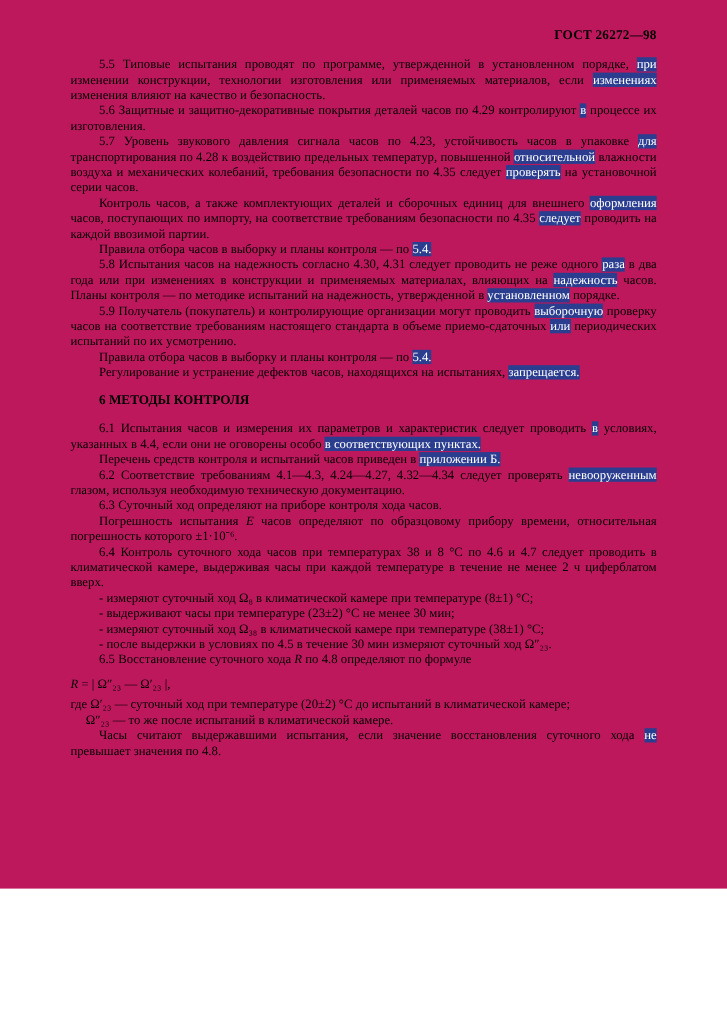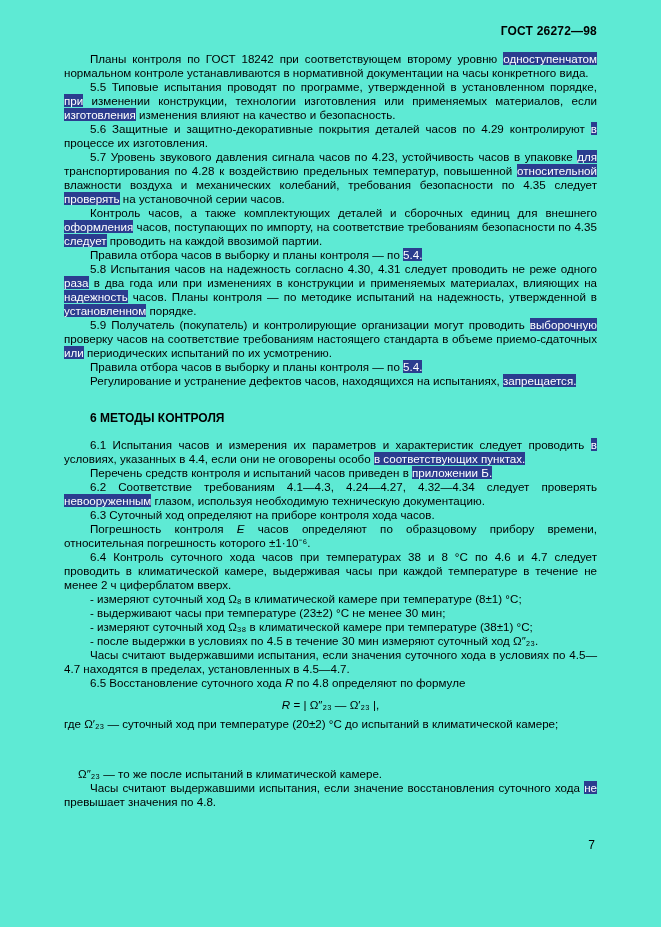--- a/index.html
+++ b/index.html
@@ -3,23 +3,23 @@
 <meta charset="utf-8">
 <style>
   html, body {
     margin: 0;
     padding: 0;
     background: #ffffff;
   }
   .page {
     position: relative;
     width: 661px;
-    height: 927px;
-    background: #5eead4;
-    font-family: Liberation Sans, sans-serif;
+    height: 808px;
+    background: #be185d;
+    font-family: Liberation Serif, serif;
     color: #000000;
     overflow: hidden;
   }
   .doc-header {
     position: absolute;
     top: 24px;
     right: 64px;
     font-size: 12px;
     font-weight: bold;
     letter-spacing: 0.2px;
@@ -28,28 +28,28 @@
     position: absolute;
     left: 64px;
     top: 52px;
     width: 533px;
     font-size: 11.6px;
     line-height: 14px;
     text-align: justify;
   }
   .para { text-indent: 26px; }
   .para.noindent { text-indent: 0; }
-  .para.hang { text-indent: 14px; margin-top: 36px; }
+  .para.hang { text-indent: 14px; }
   .para.heading {
     font-weight: bold;
     font-size: 12px;
-    margin: 23px 0 13px 0;
+    margin: 10px 0 13px 0;
   }
   .para.formula {
-    text-align: center;
+    text-align: left;
     text-indent: 0;
     margin: 8px 0 5px 0;
   }
   .it { font-style: italic; }
   .hl {
     background: var(--hl, #2b3d8f);
     color: #ffffff;
   }
   .page-number {
     position: absolute;
@@ -58,42 +58,40 @@
     font-size: 12px;
   }
 </style>
 </head>
 <body>
 
 <div class="page">
   <div class="doc-header">ГОСТ 26272—98</div>
 
   <div class="content">
-      <div class="para"><span>Планы контроля по ГОСТ 18242 при соответствующем второму уровню </span><span class="hl">одноступенчатом</span><span> нормальном контроле устанавливаются в нормативной документации на часы конкретного вида.</span></div>
-      <div class="para"><span>5.5 Типовые испытания проводят по программе, утвержденной в установленном порядке, </span><span class="hl">при</span><span> изменении конструкции, технологии изготовления или применяемых материалов, если </span><span class="hl">изготовления</span><span> изменения влияют на качество и безопасность.</span></div>
+      <div class="para"><span>5.5 Типовые испытания проводят по программе, утвержденной в установленном порядке, </span><span class="hl">при</span><span> изменении конструкции, технологии изготовления или применяемых материалов, если </span><span class="hl">изменениях</span><span> изменения влияют на качество и безопасность.</span></div>
       <div class="para"><span>5.6 Защитные и защитно-декоративные покрытия деталей часов по 4.29 контролируют </span><span class="hl">в</span><span> процессе их изготовления.</span></div>
       <div class="para"><span>5.7 Уровень звукового давления сигнала часов по 4.23, устойчивость часов в упаковке </span><span class="hl">для</span><span> транспортирования по 4.28 к воздействию предельных температур, повышенной </span><span class="hl">относительной</span><span> влажности воздуха и механических колебаний, требования безопасности по 4.35 следует </span><span class="hl">проверять</span><span> на установочной серии часов.</span></div>
       <div class="para"><span>Контроль часов, а также комплектующих деталей и сборочных единиц для внешнего </span><span class="hl">оформления</span><span> часов, поступающих по импорту, на соответствие требованиям безопасности по 4.35 </span><span class="hl">следует</span><span> проводить на каждой ввозимой партии.</span></div>
       <div class="para"><span>Правила отбора часов в выборку и планы контроля — по </span><span class="hl">5.4.</span></div>
       <div class="para"><span>5.8 Испытания часов на надежность согласно 4.30, 4.31 следует проводить не реже одного </span><span class="hl">раза</span><span> в два года или при изменениях в конструкции и применяемых материалах, влияющих на </span><span class="hl">надежность</span><span> часов. Планы контроля — по методике испытаний на надежность, утвержденной в </span><span class="hl">установленном</span><span> порядке.</span></div>
       <div class="para"><span>5.9 Получатель (покупатель) и контролирующие организации могут проводить </span><span class="hl">выборочную</span><span> проверку часов на соответствие требованиям настоящего стандарта в объеме приемо-сдаточных </span><span class="hl">или</span><span> периодических испытаний по их усмотрению.</span></div>
       <div class="para"><span>Правила отбора часов в выборку и планы контроля — по </span><span class="hl">5.4.</span></div>
       <div class="para"><span>Регулирование и устранение дефектов часов, находящихся на испытаниях, </span><span class="hl">запрещается.</span></div>
       <div class="para heading"><span>6 МЕТОДЫ КОНТРОЛЯ</span></div>
       <div class="para"><span>6.1 Испытания часов и измерения их параметров и характеристик следует проводить </span><span class="hl">в</span><span> условиях, указанных в 4.4, если они не оговорены особо </span><span class="hl">в соответствующих пунктах.</span></div>
       <div class="para"><span>Перечень средств контроля и испытаний часов приведен в </span><span class="hl">приложении Б.</span></div>
       <div class="para"><span>6.2 Соответствие требованиям 4.1—4.3, 4.24—4.27, 4.32—4.34 следует проверять </span><span class="hl">невооруженным</span><span> глазом, используя необходимую техническую документацию.</span></div>
       <div class="para"><span>6.3 Суточный ход определяют на приборе контроля хода часов.</span></div>
-      <div class="para"><span>Погрешность контроля </span><span class="it">Е</span><span> часов определяют по образцовому прибору времени, относительная погрешность которого ±1·10⁻⁶.</span></div>
+      <div class="para"><span>Погрешность испытания </span><span class="it">Е</span><span> часов определяют по образцовому прибору времени, относительная погрешность которого ±1·10⁻⁶.</span></div>
       <div class="para"><span>6.4 Контроль суточного хода часов при температурах 38 и 8 °С по 4.6 и 4.7 следует проводить в климатической камере, выдерживая часы при каждой температуре в течение не менее 2 ч циферблатом вверх.</span></div>
       <div class="para"><span>- измеряют суточный ход Ω₈ в климатической камере при температуре (8±1) °С;</span></div>
       <div class="para"><span>- выдерживают часы при температуре (23±2) °С не менее 30 мин;</span></div>
       <div class="para"><span>- измеряют суточный ход Ω₃₈ в климатической камере при температуре (38±1) °С;</span></div>
       <div class="para"><span>- после выдержки в условиях по 4.5 в течение 30 мин измеряют суточный ход Ω″₂₃.</span></div>
-      <div class="para"><span>Часы считают выдержавшими испытания, если значения суточного хода в условиях по 4.5—4.7 находятся в пределах, установленных в 4.5—4.7.</span></div>
       <div class="para"><span>6.5 Восстановление суточного хода </span><span class="it">R</span><span> по 4.8 определяют по формуле</span></div>
       <div class="para formula"><span class="it">R</span><span> = | Ω″₂₃ — Ω′₂₃ |,</span></div>
       <div class="para noindent"><span>где Ω′₂₃ — суточный ход при температуре (20±2) °С до испытаний в климатической камере;</span></div>
       <div class="para hang"><span>Ω″₂₃ — то же после испытаний в климатической камере.</span></div>
       <div class="para"><span>Часы считают выдержавшими испытания, если значение восстановления суточного хода </span><span class="hl">не</span><span> превышает значения по 4.8.</span></div>
     </div>
 
   <div class="page-number">7</div>
 </div>
 

